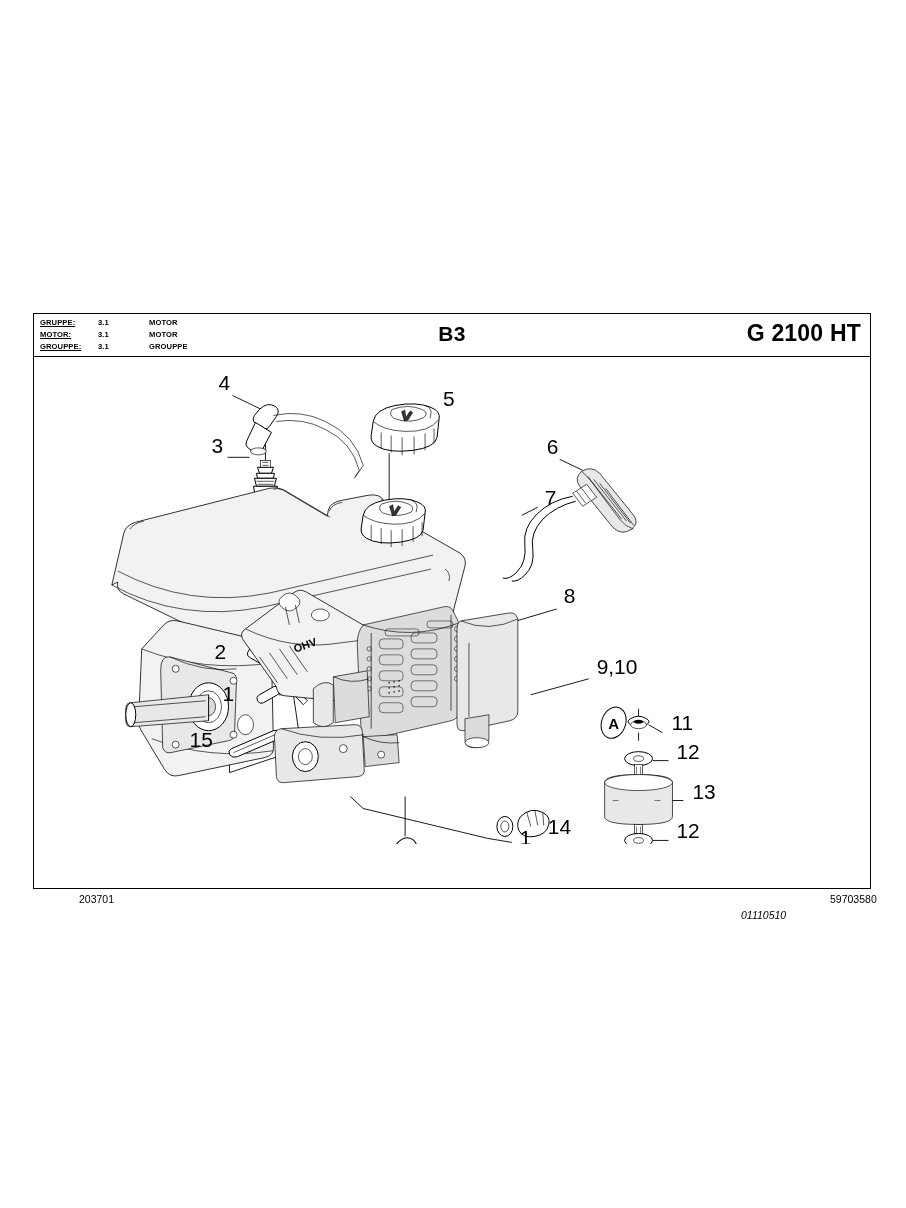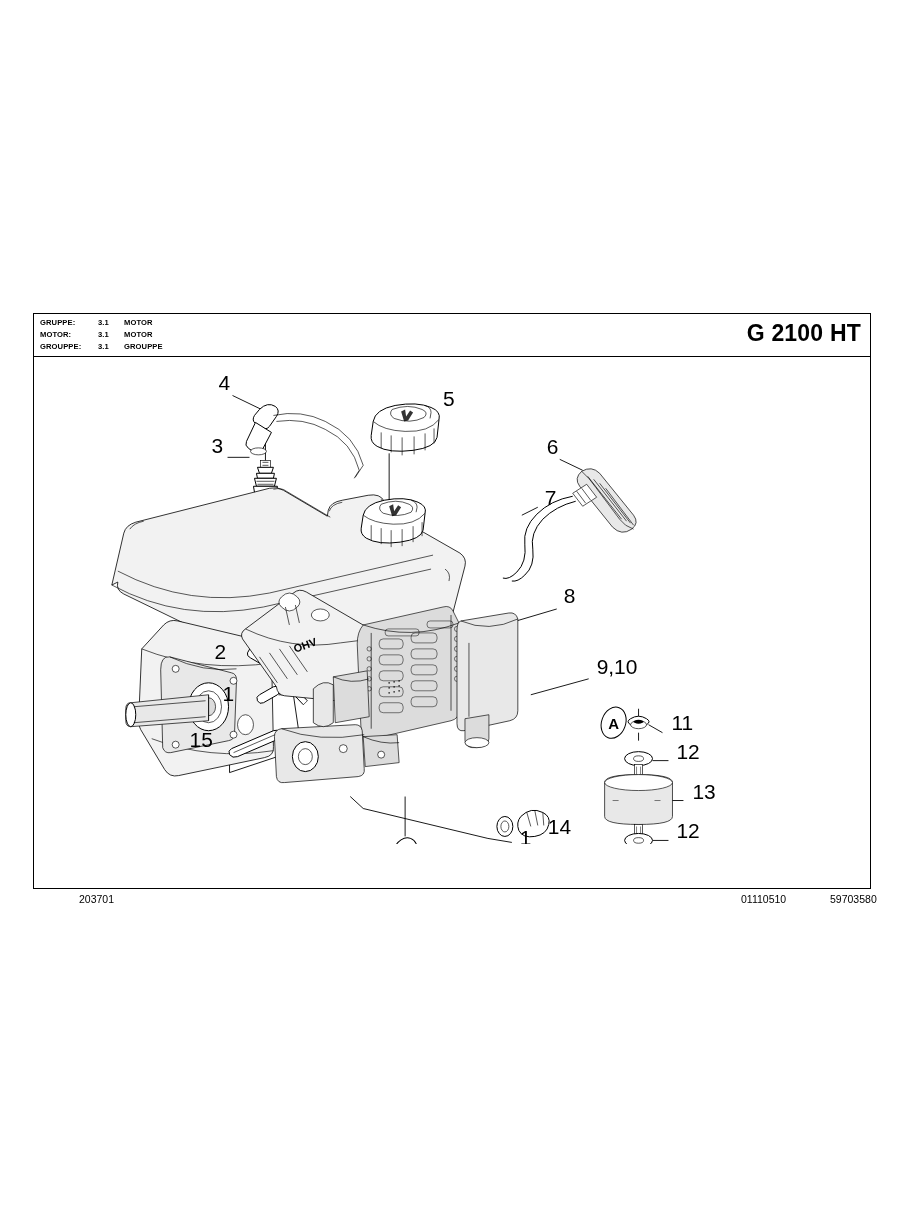--- a/index.html
+++ b/index.html
@@ -41,26 +41,27 @@
     font-size: 7.6px;
     font-weight: bold;
     line-height: 11.8px;
     letter-spacing: 0.1px;
     white-space: nowrap;
   }
   .group-row { display: block; }
   .group-lang {
     display: inline-block;
     width: 58px;
+    text-decoration: underline;
   }
   .group-num {
     display: inline-block;
     width: 26px;
   }
-  .group-name { display: inline-block; }
+  .group-name { display: inline-block; margin-left: 25px; }
 
   #sheet-code {
     position: absolute;
     left: 0; right: 0;
     top: 8px;
     text-align: center;
     font-size: 21px;
     font-weight: bold;
     letter-spacing: 0.3px;
   }
@@ -113,21 +114,22 @@
   }
   #footer-left {
     position: absolute;
     left: 2px;
     top: 0;
     margin-left: 44px;
   }
   #footer-mid {
     position: absolute;
     left: 708px;
-    top: 0;
+    top: 16px;
+    font-style: italic;
   }
   #footer-right {
     position: absolute;
     left: 781px;
     top: 0;
     margin-left: 16px;
   }
 
   
   .ln   { fill: none; stroke: #000; stroke-width: 1; }
@@ -169,20 +171,21 @@
       <span class="group-row">
         <span class="group-lang">GRUPPE:</span><span class="group-num">3.1</span><span class="group-name">MOTOR</span>
       </span>
       <span class="group-row">
         <span class="group-lang">MOTOR:</span><span class="group-num">3.1</span><span class="group-name">MOTOR</span>
       </span>
       <span class="group-row">
         <span class="group-lang">GROUPPE:</span><span class="group-num">3.1</span><span class="group-name">GROUPPE</span>
       </span>
     </div>
+    <div id="sheet-code">B3</div>
     <div id="model-code">G 2100 HT</div>
   </div>
 
   <div id="canvas-wrap">
   <svg viewBox="0 0 838 487" preserveAspectRatio="xMidYMid meet">
 
     <g>
       <path class="lead" d="M199 38 L228 52"></path>
       <path class="lead" d="M232 72 L232 104"></path>
       <path class="lead" d="M194 100 L216 100"></path>

